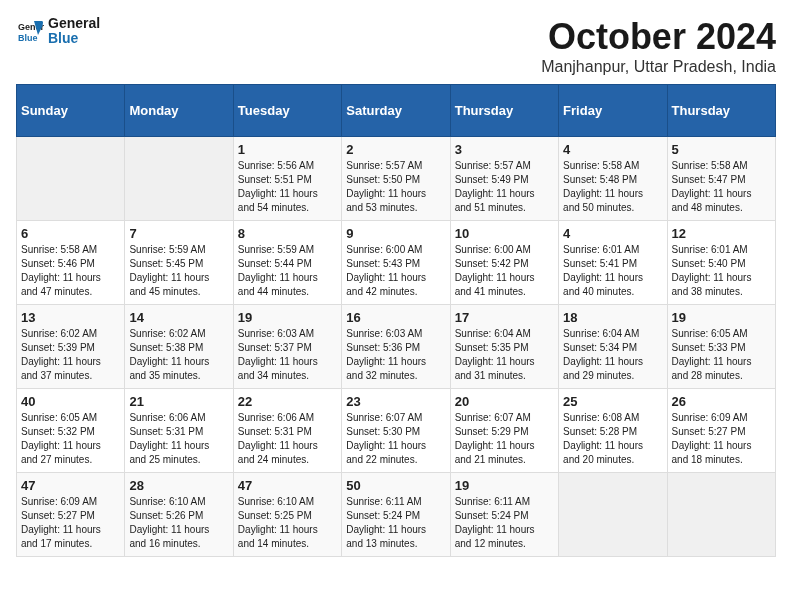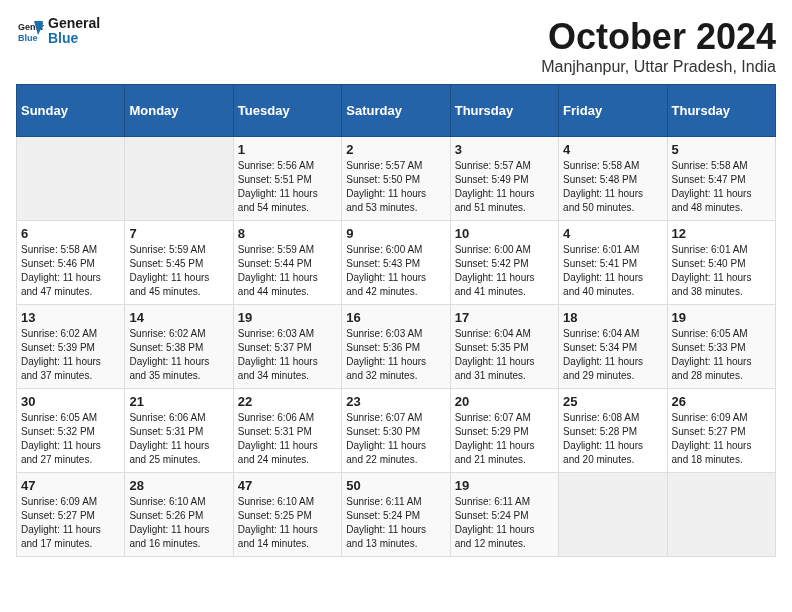--- a/index.html
+++ b/index.html
@@ -255,21 +255,21 @@
         <td>
           <span class="day-num">19</span>
           <div class="cell-content" style="white-space: pre-line;">Sunrise: 6:05 AM
 Sunset: 5:33 PM
 Daylight: 11 hours
 and 28 minutes.</div>
         </td>
       </tr>
       <tr>
         <td>
-          <span class="day-num">30</span>
+          <span class="day-num">40</span>
           <div class="cell-content" style="white-space: pre-line;">Sunrise: 6:05 AM
 Sunset: 5:32 PM
 Daylight: 11 hours
 and 27 minutes.</div>
         </td>
         <td>
           <span class="day-num">21</span>
           <div class="cell-content" style="white-space: pre-line;">Sunrise: 6:06 AM
 Sunset: 5:31 PM
 Daylight: 11 hours

